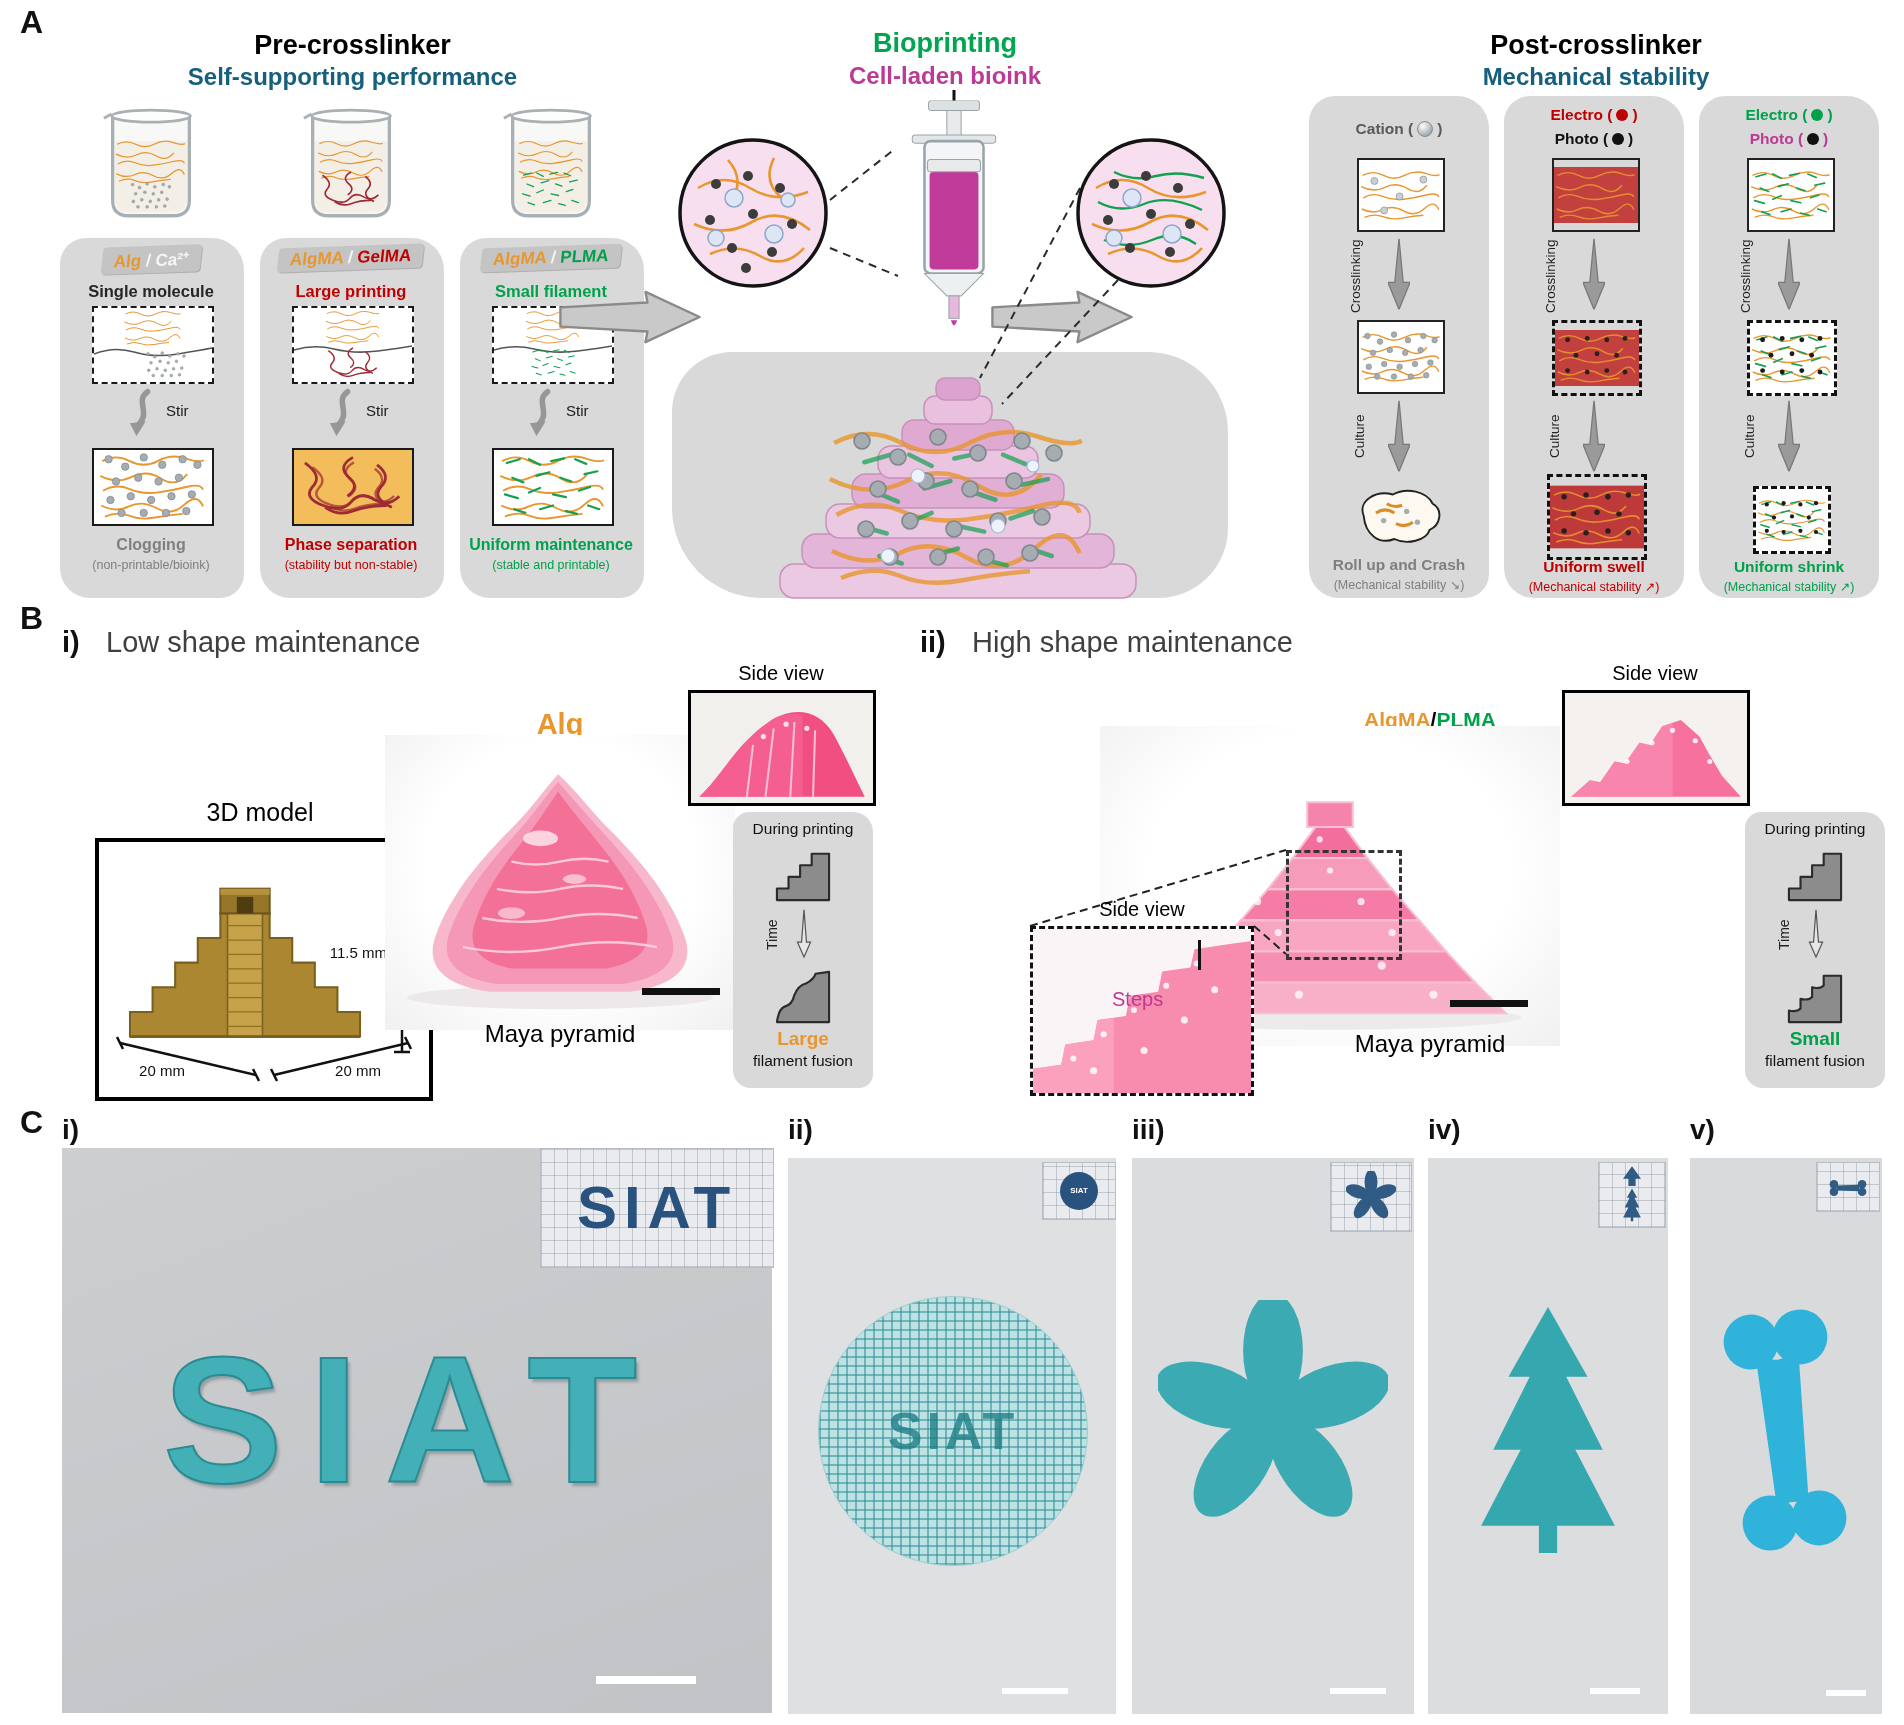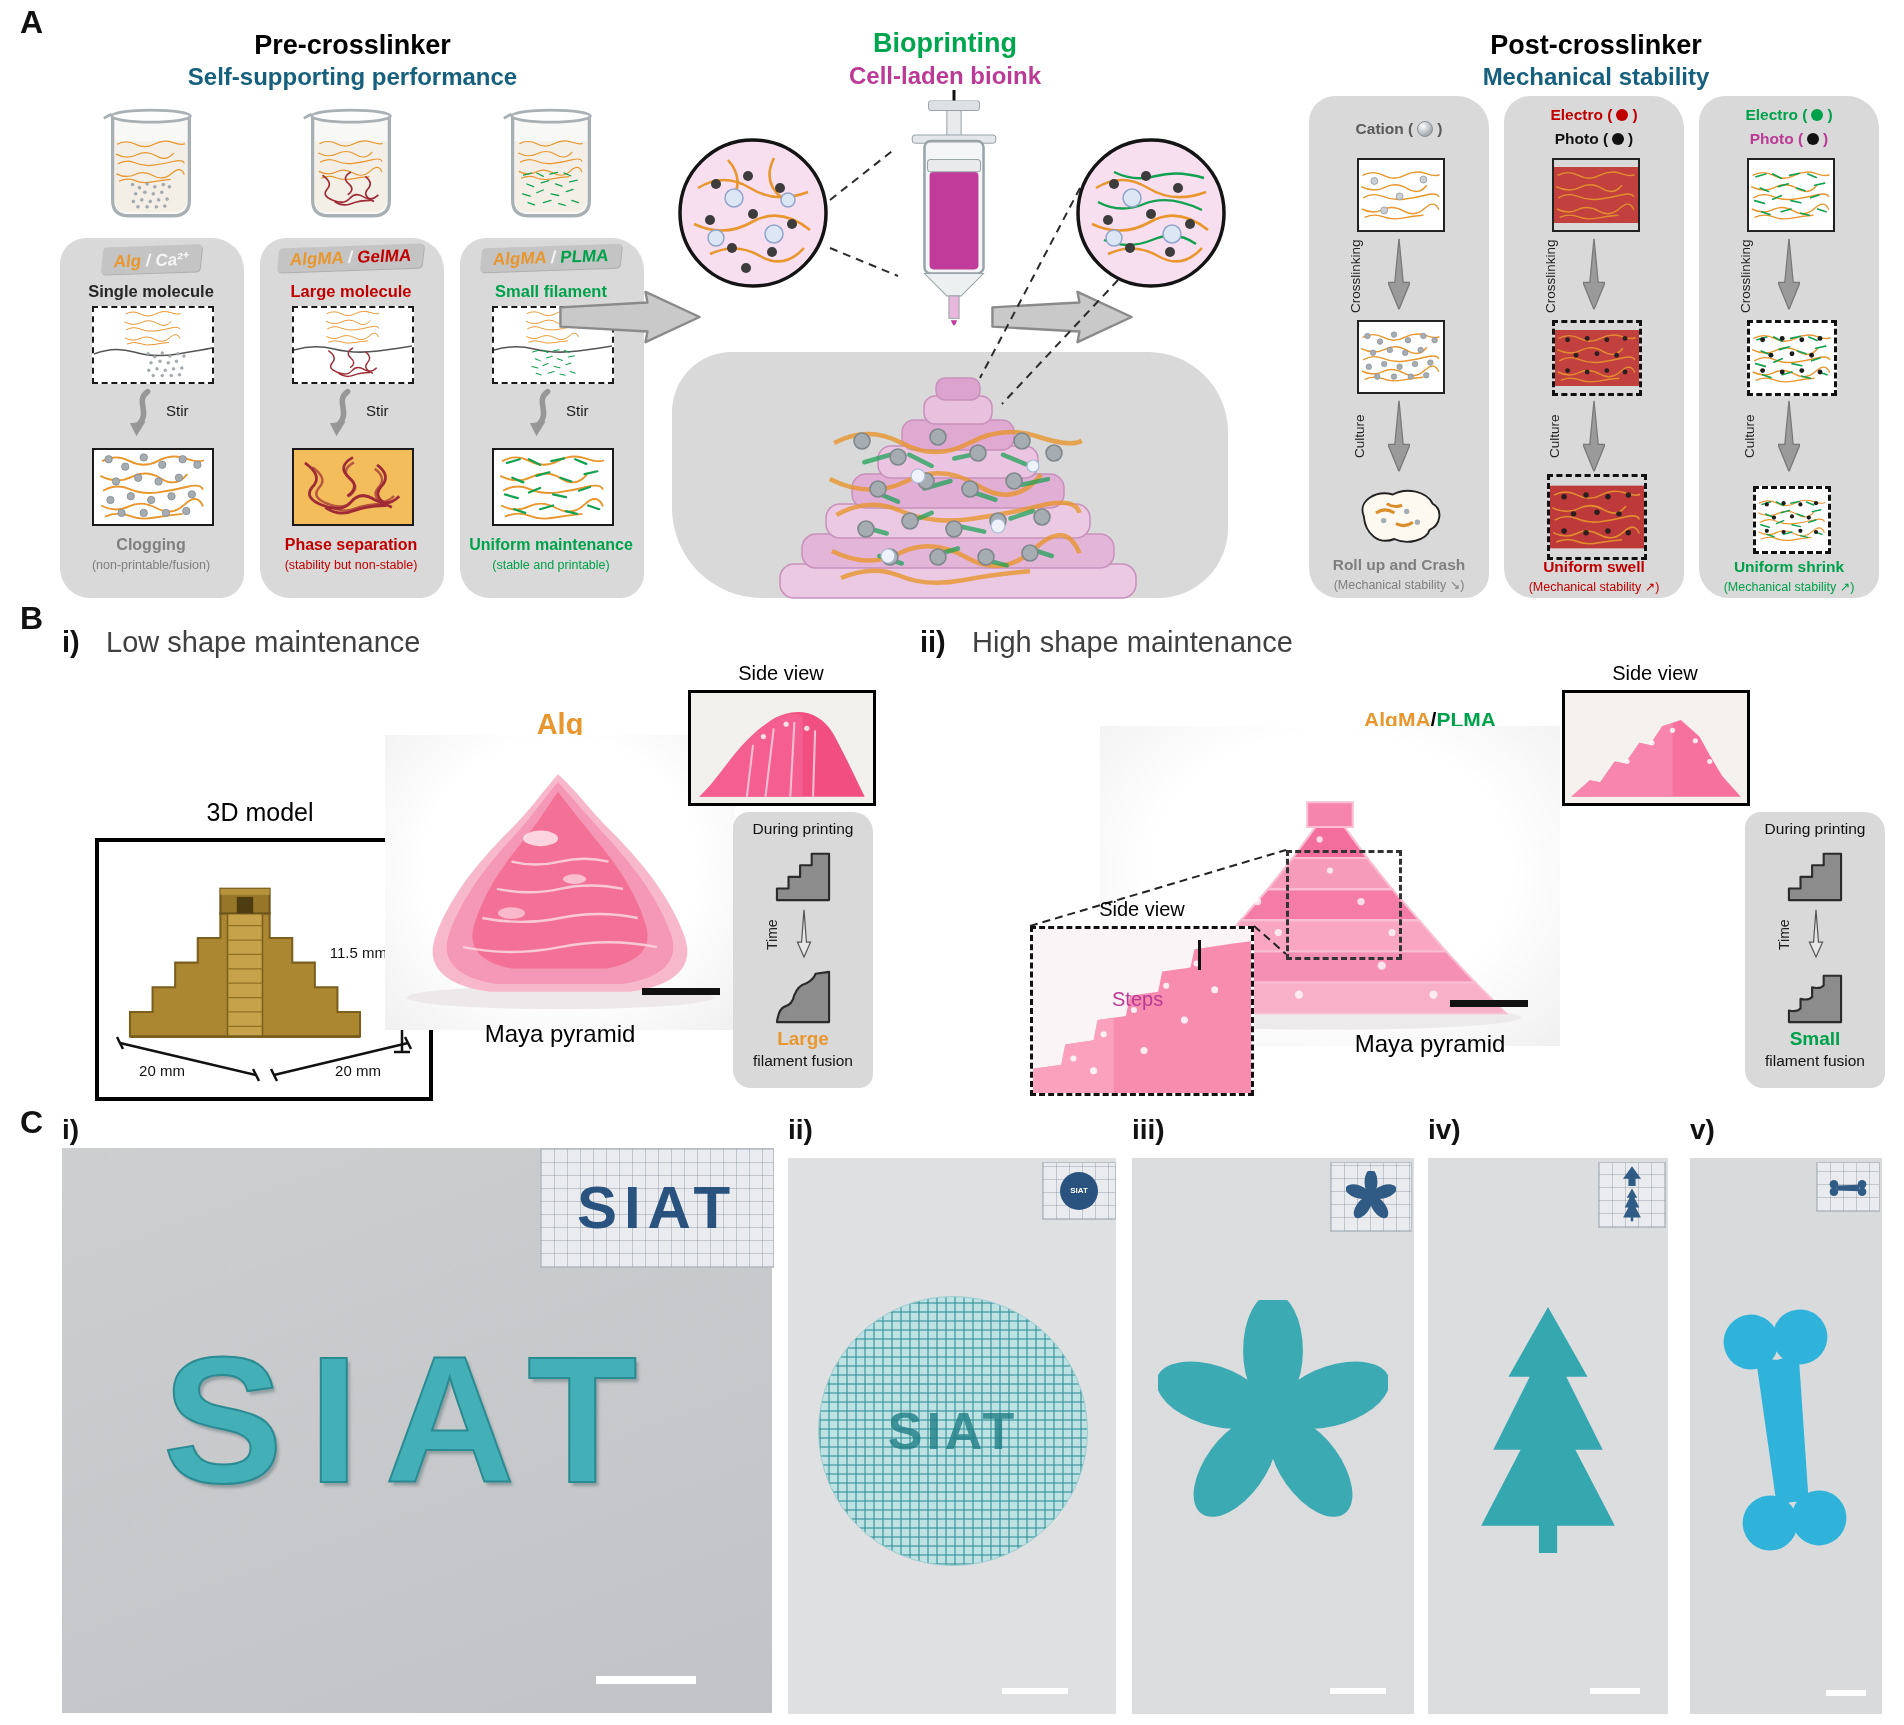--- a/index.html
+++ b/index.html
@@ -346,21 +346,21 @@
   <span class="chip"><span class="t-or">Alg</span> <span class="t-wh">/</span> <span class="t-wh">Ca²⁺</span></span>
 </div>
 <div class="abs chipwrap" style="left:256px;top:246px">
   <span class="chip"><span class="t-or">AlgMA</span> <span class="t-wh">/</span> <span class="t-red">GelMA</span></span>
 </div>
 <div class="abs chipwrap" style="left:456px;top:246px">
   <span class="chip"><span class="t-or">AlgMA</span> <span class="t-wh">/</span> <span class="t-green">PLMA</span></span>
 </div>
 
 <div class="abs mol" style="left:56px;top:282px;color:#262626">Single molecule</div>
-<div class="abs mol c-red" style="left:256px;top:282px">Large molecule</div>
+<div class="abs mol c-red" style="left:256px;top:282px">Large printing</div>
 <div class="abs mol c-green" style="left:456px;top:282px">Small filament</div>
 
 <div class="abs mbox" style="left:92px;top:306px">
   <svg width="118" height="74" viewBox="0 0 118 74">
       <use href="#strandsO" x="0" y="0" width="118" height="40"></use>
       <path d="M0,46 q20,-8 40,-2 t44,2 t34,-6" fill="none" stroke="#555" stroke-width="1.5"></path>
       <use href="#dotsG" x="28" y="42" width="88" height="30"></use>
     </svg>
 </div>
 <div class="abs mbox" style="left:292px;top:306px">
@@ -405,21 +405,21 @@
     </svg>
 </div>
 <div class="abs mbox solid" style="left:492px;top:448px">
   <svg width="118" height="74" viewBox="0 0 118 74">
       <use href="#strandsO" x="0" y="0" width="118" height="74"></use>
       <use href="#strandsG" x="0" y="0" width="118" height="74"></use>
     </svg>
 </div>
 
 <div class="abs res c-gray" style="left:56px;top:536px">Clogging</div>
-<div class="abs res-sub c-gray" style="left:56px;top:558px">(non-printable/fusion)</div>
+<div class="abs res-sub c-gray" style="left:56px;top:558px">(non-printable/bioink)</div>
 <div class="abs res c-red" style="left:256px;top:536px">Phase separation</div>
 <div class="abs res-sub c-red" style="left:256px;top:558px">(stability but non-stable)</div>
 <div class="abs res c-green" style="left:456px;top:536px">Uniform maintenance</div>
 <div class="abs res-sub c-green" style="left:456px;top:558px">(stable and printable)</div>
 
 <div class="abs ctr h-green" style="left:695px;top:28px;width:500px">Bioprinting</div>
 <div class="abs ctr h-magenta" style="left:695px;top:62px;width:500px">Cell-laden bioink</div>
 
 <svg class="abs" style="left:556px;top:288px" width="150" height="58" viewBox="0 0 150 60">
     <use href="#harrow"></use>

